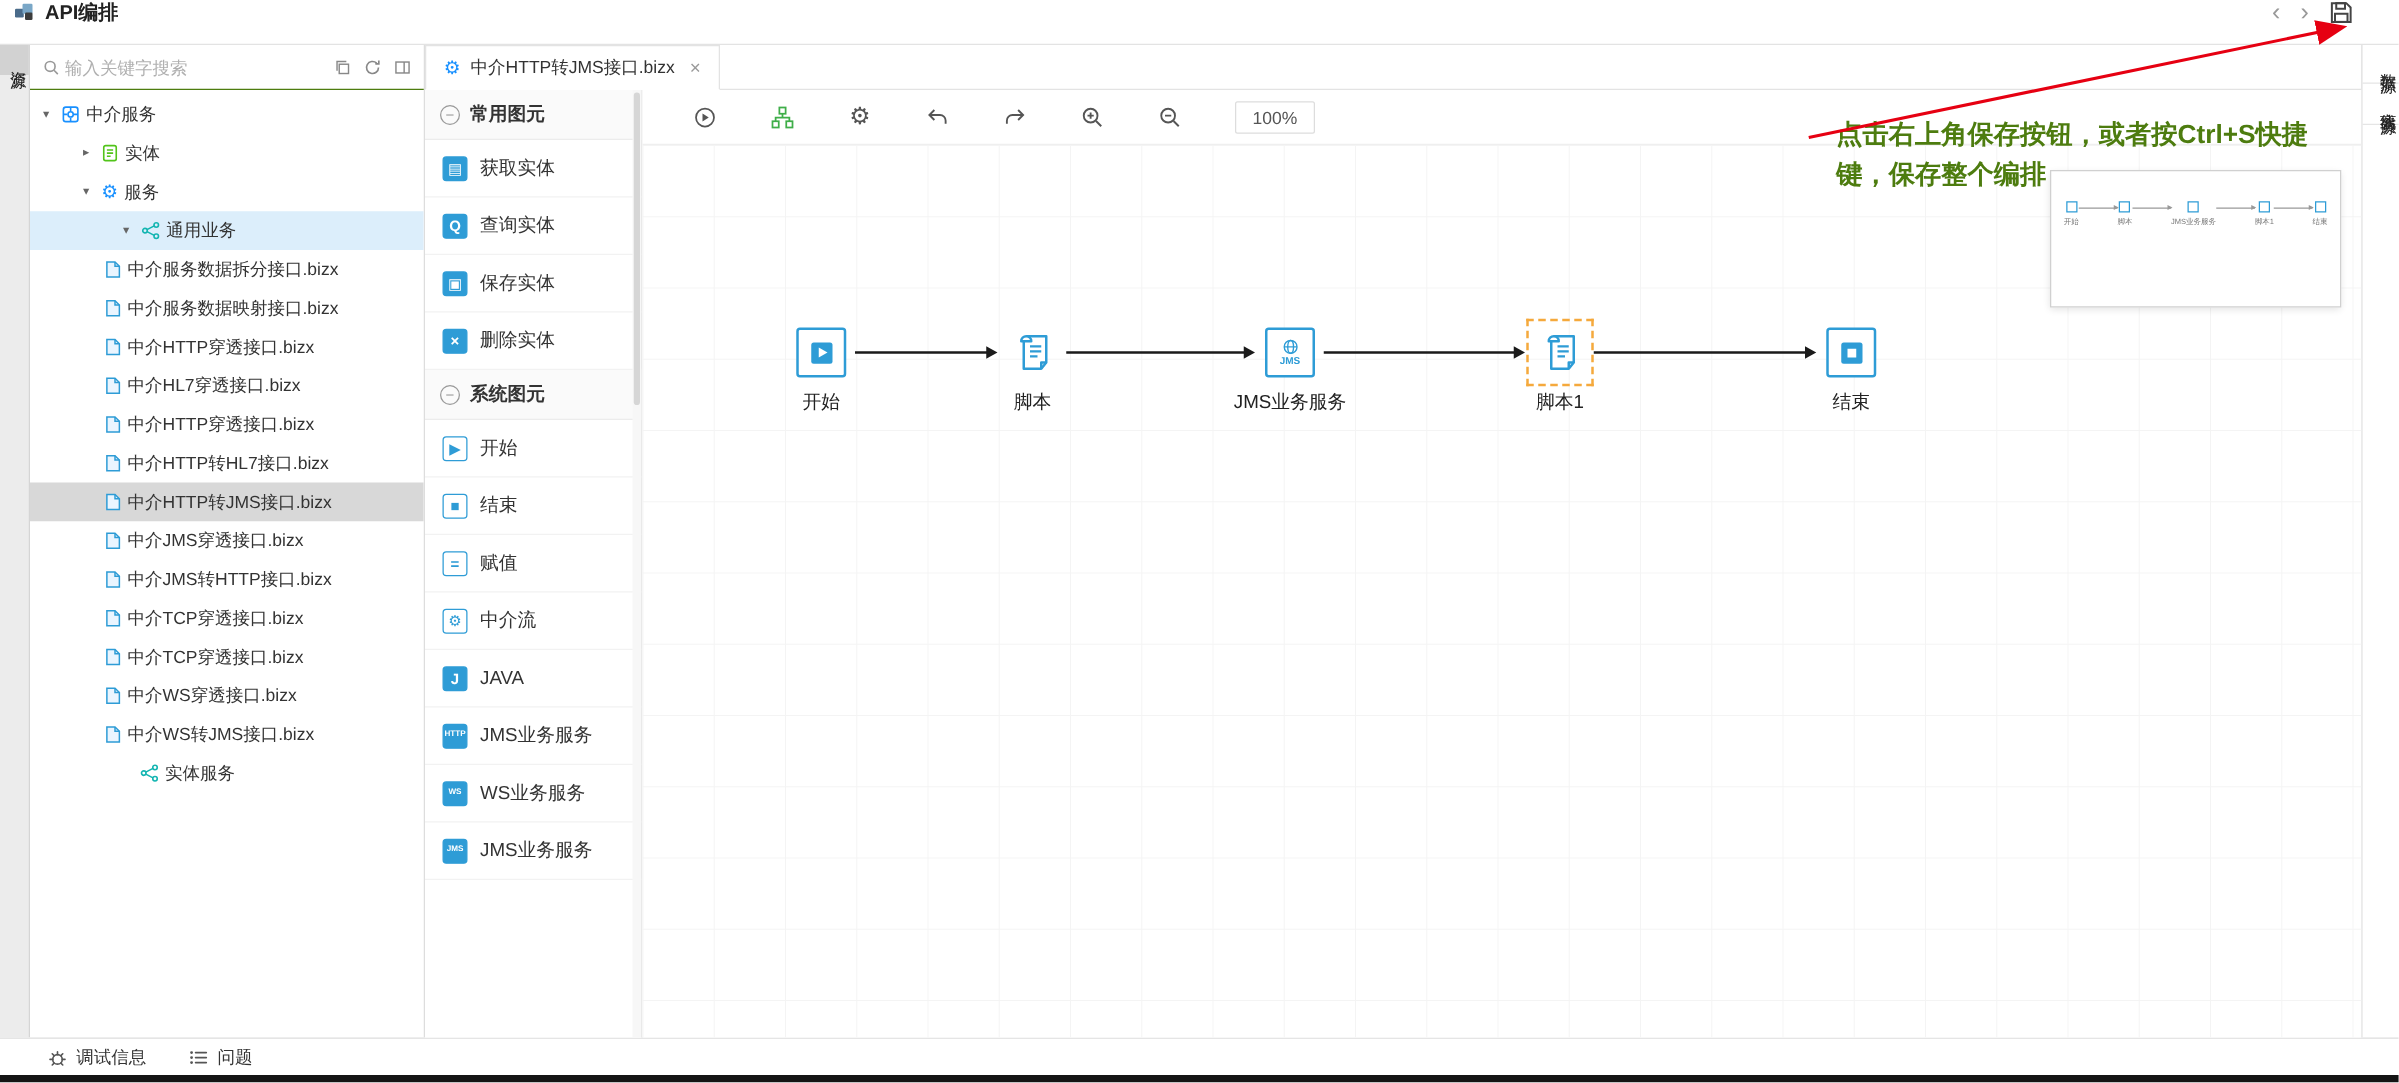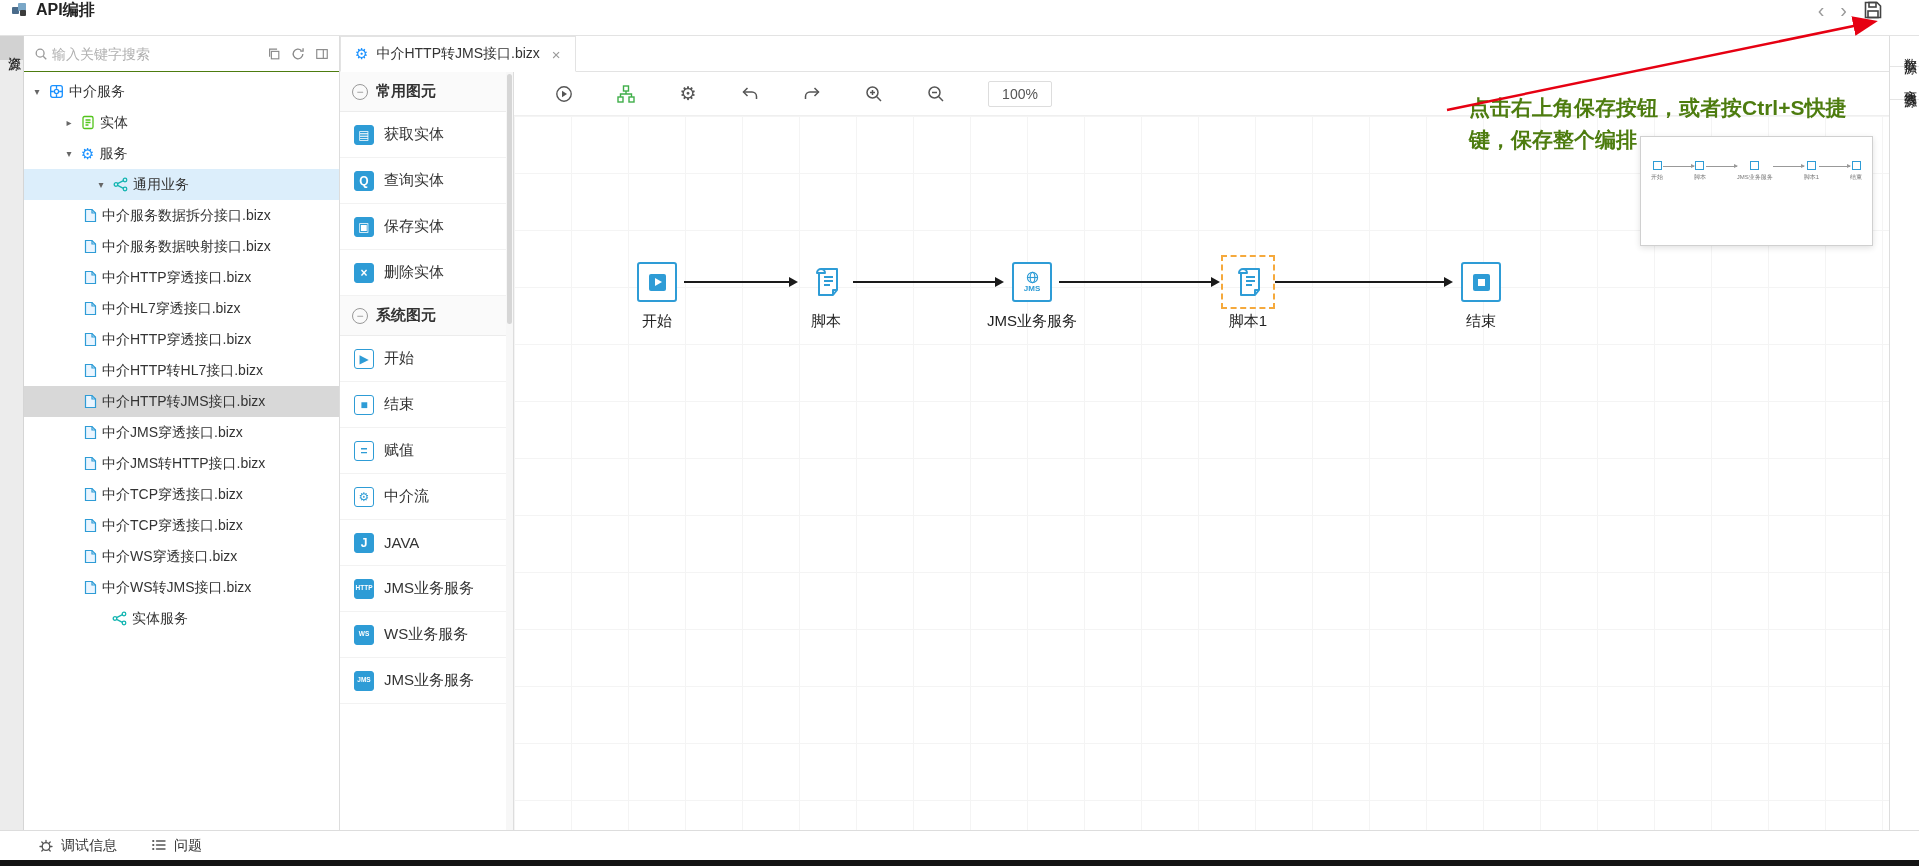--- a/index.html
+++ b/index.html
@@ -69,21 +69,21 @@
 .mini-col{display:flex;flex-direction:column;align-items:center;gap:3px;flex:none}
 .mini-sq{width:9px;height:9px;border:1px solid #2E9CD6;background:#fff}
 .mini-label{font-size:6px;color:#777;white-space:nowrap}
 .mini-conn{flex:1;height:1px;background:#999;margin-top:5px;position:relative;min-width:12px}
 .mini-conn::after{content:"";position:absolute;right:-1px;top:-2px;border-left:4px solid #999;border-top:2.5px solid transparent;border-bottom:2.5px solid transparent}
 
 .right-rail{width:30px;border-left:1px solid #ddd;background:#fff;flex:none}
 .v-tab{width:100%;writing-mode:vertical-rl;text-orientation:upright;font-size:13px;color:#222;padding:12px 0;text-align:center;border-bottom:1px solid #e5e5e5;cursor:pointer;letter-spacing:2px;display:block}
 
 .bottom-bar{height:30px;border-top:1px solid #ddd;display:flex;align-items:center;gap:34px;padding-left:38px;background:#fff;font-size:14px;flex:none}
-.bb-item{display:flex;gap:7px;cursor:pointer}
+.bb-item{display:flex;align-items:center;gap:7px;cursor:pointer}
 .black-strip{height:6px;background:#141414;flex:none}
 
 .annotation{position:absolute;top:92px;right:46px;width:404px;font-size:21px;font-weight:600;color:#4d7c0f;line-height:1.5;z-index:40}
 .arrow-overlay{position:absolute;top:6px;right:18px;width:540px;height:120px;z-index:60;pointer-events:none}
 </style>
 </head>
 <body>
 
 <div class="app">
 

